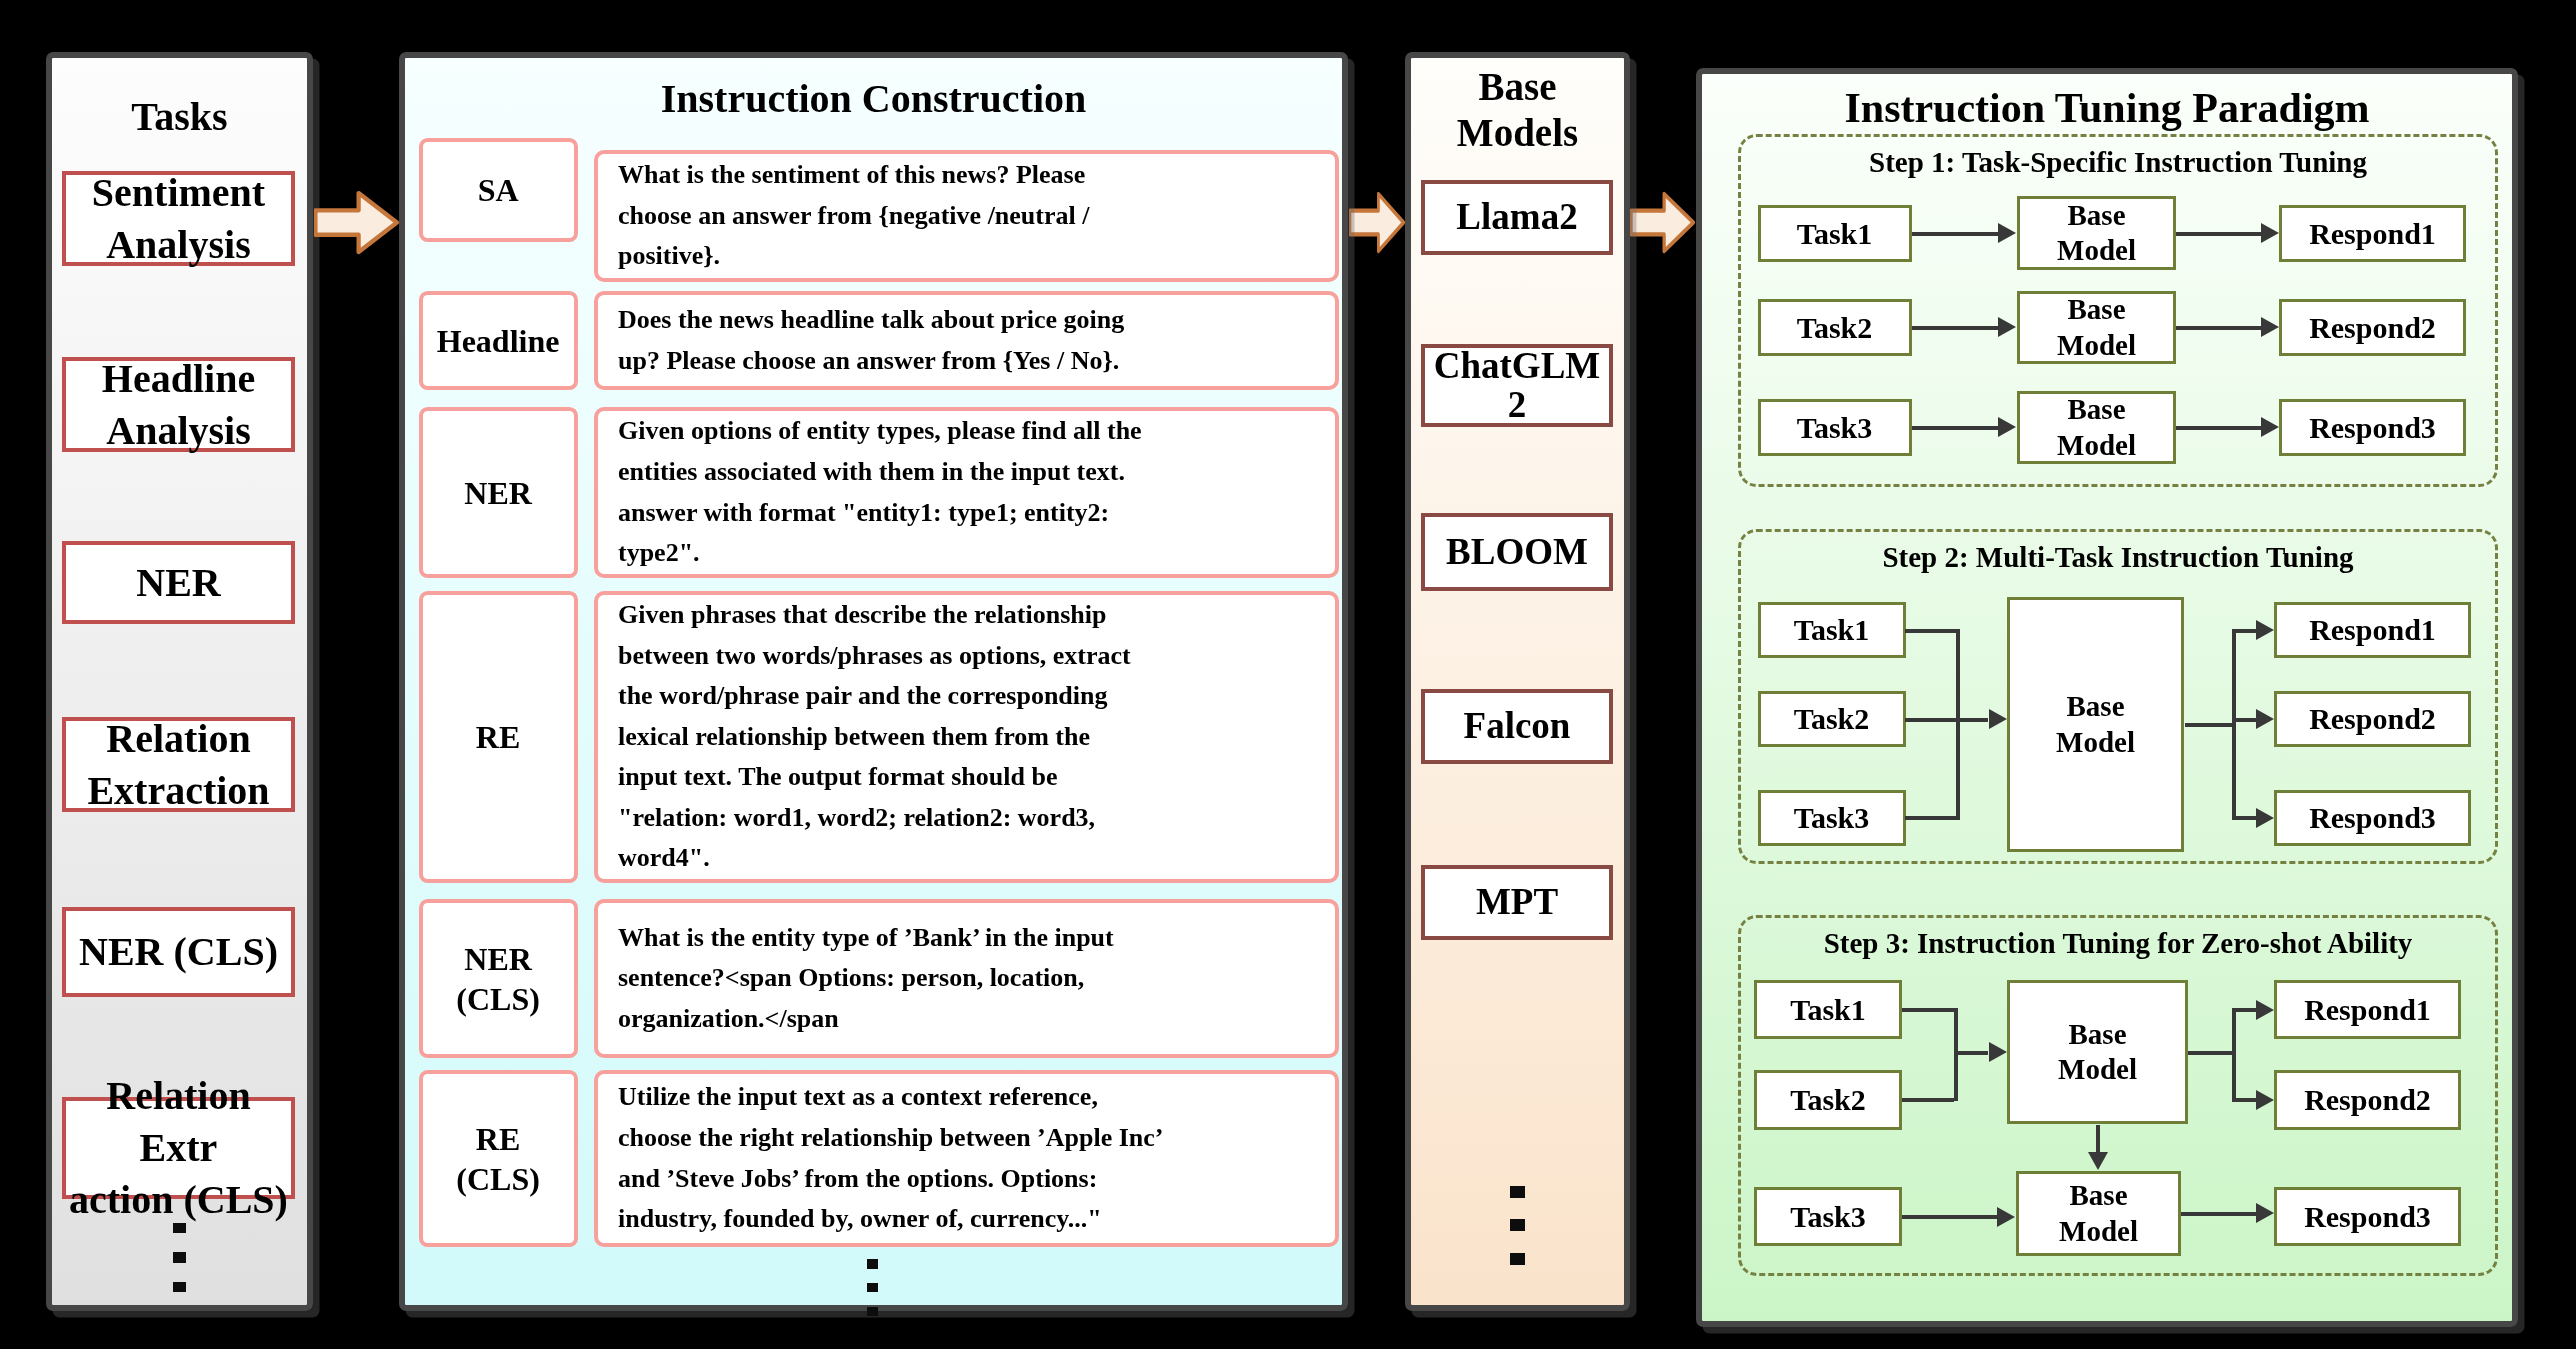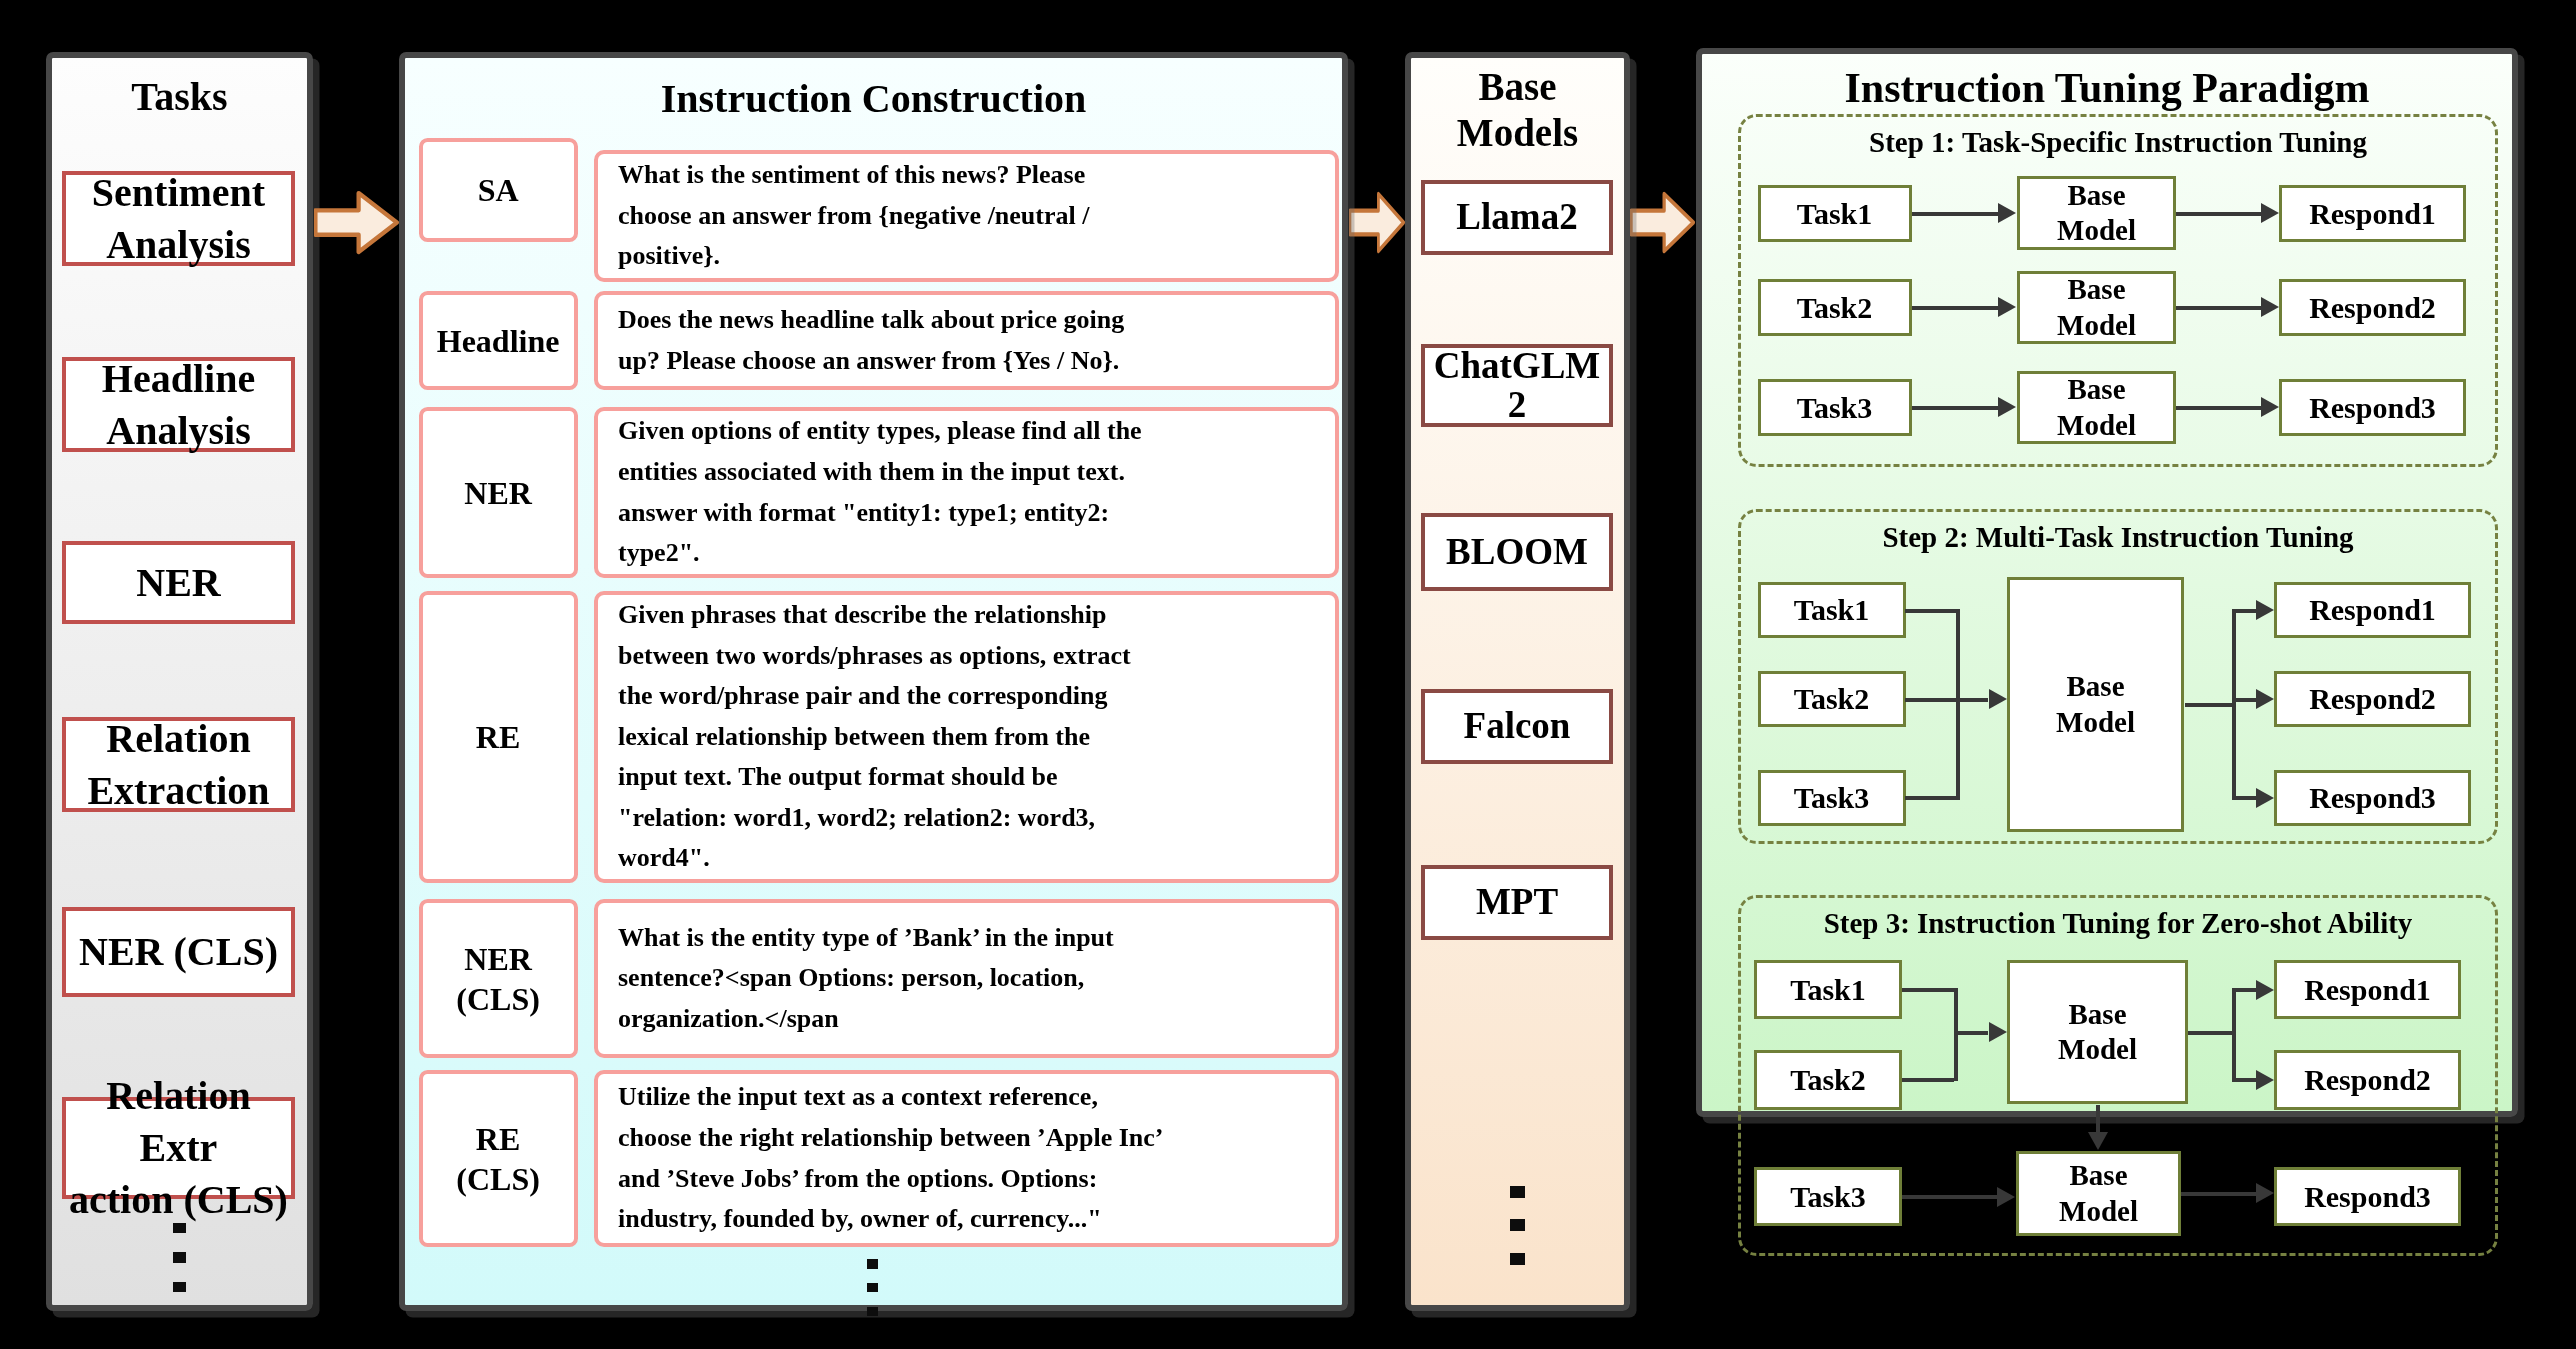--- a/index.html
+++ b/index.html
@@ -9,25 +9,25 @@
 
   
   .panel{position:absolute;border:6.5px solid #474747;border-radius:7.2px;
          box-shadow:6.5px 6.5px 0 rgba(110,110,110,.35);box-sizing:border-box;}
   #tasks-panel    {left:46px;  top:52px; width:267px;  height:1259px;
                    background:linear-gradient(#FDFDFD,#E0E0E0);}
   #instr-panel    {left:399px; top:52px; width:949px; height:1259px;
                    background:linear-gradient(#F7FFFF,#D2FAFA);}
   #models-panel   {left:1405px;top:52px; width:225px;  height:1259px;
                    background:linear-gradient(#FFFEFB,#FAE3CB);}
-  #paradigm-panel {left:1696px;top:48px; width:822px; height:1069px;
+  #paradigm-panel {left:1696px;top:68px; width:822px; height:1259px;
                    background:linear-gradient(#FBFFFB,#CBF5C7);}
 
   .ptitle{position:absolute;left:0;right:0;text-align:center;margin:0;color:#000;}
-  #tasks-panel .ptitle   {top:15px;font-size:40px;}
+  #tasks-panel .ptitle   {top:35px;font-size:40px;}
   #instr-panel .ptitle   {top:17px;font-size:40px;text-align:center;}
   #models-panel .ptitle  {top:5.7px; font-size:39px;line-height:1.2;}
   #paradigm-panel .ptitle{top:10px;font-size:42px;}
 
   
   .cbox{position:absolute;background:#fff;box-sizing:border-box;display:flex;
         align-items:center;justify-content:center;text-align:center;}
 
   
   .tbox{left:10px;width:233px;border:4.3px solid #C0504D;font-size:40px;line-height:1.3;}

